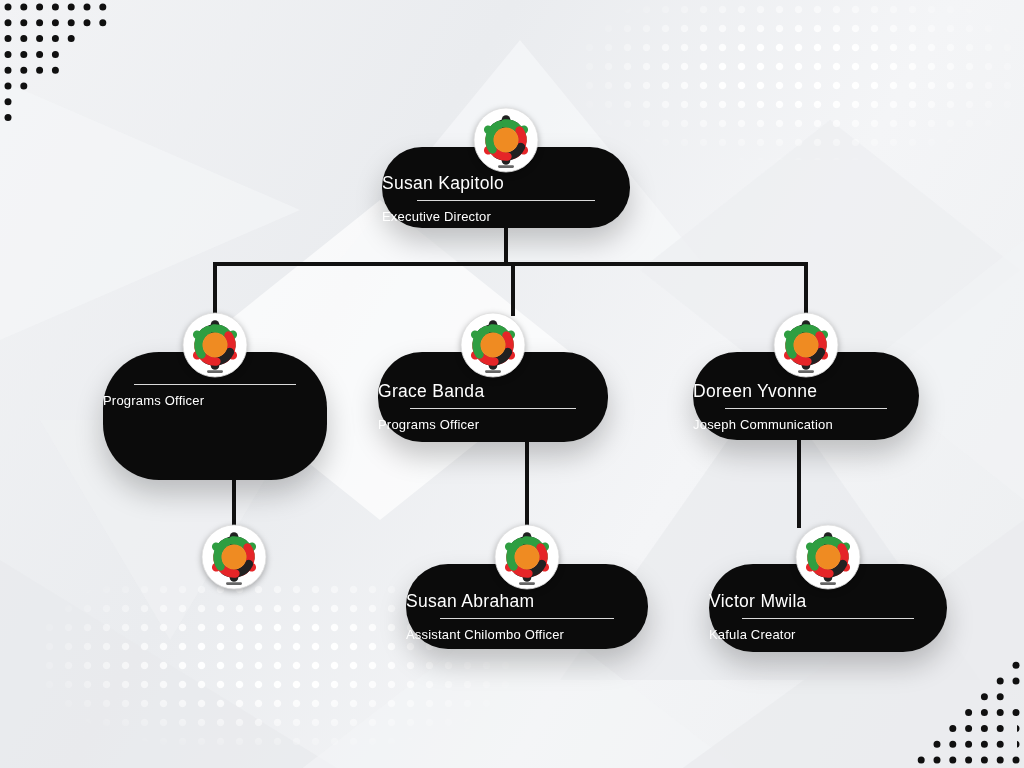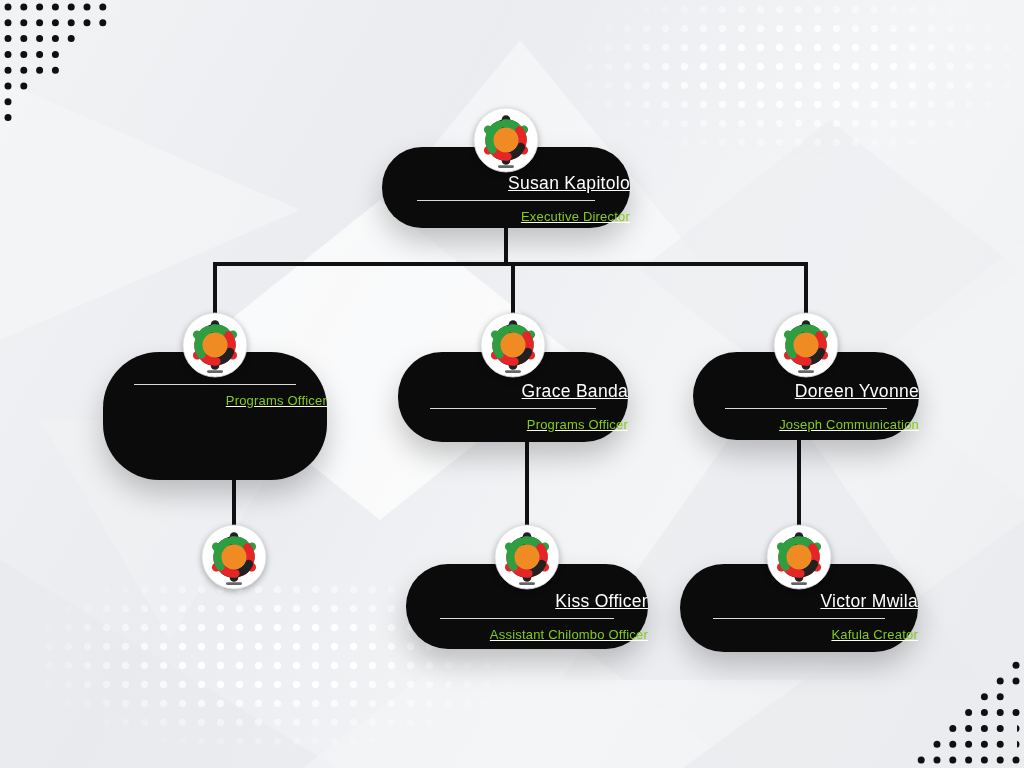--- a/index.html
+++ b/index.html
@@ -21,27 +21,26 @@
   
   .corner{position:absolute;z-index:1;}
   
   .conn{position:absolute;background:#111;z-index:1;}
   
   .node{position:absolute;z-index:2;}
   .logo{display:block;margin:0 auto;width:66px;height:66px;position:relative;z-index:3;
         filter:drop-shadow(0 2px 3px rgba(0,0,0,.3));}
   .card{
     position:relative;z-index:2;margin-top:-26px;background:#0b0b0b;color:#fff;
-    text-align:right;box-sizing:border-box;
+    text-align:left;box-sizing:border-box;
     box-shadow:0 14px 28px rgba(0,0,0,.22);
-    text-decoration:underline;
   }
   .name{font-size:17.5px;font-weight:500;line-height:21px;letter-spacing:.3px;}
   .divider{height:1px;background:rgba(255,255,255,.85);width:72%;margin:6px auto 7px;}
-  .title{font-size:13px;font-weight:400;line-height:18px;letter-spacing:.2px;color:#84cc16;}
+  .title{font-size:13px;font-weight:400;line-height:18px;letter-spacing:.2px;color:#ffffff;}
   .hidden-defs{position:absolute;width:0;height:0;overflow:hidden;}
 </style>
 </head>
 <body>
 
 <div class="screen">
 
   <svg class="hidden-defs" aria-hidden="true">
     <defs>
       <symbol id="org-logo" viewBox="0 0 66 66">
@@ -139,21 +138,21 @@
   <div class="node" style="left:103px;top:312px;width:224px;">
     <svg class="logo" viewBox="0 0 66 66">
         <use href="#org-logo"></use>
       </svg>
     <div class="card" style="height:128px;border-radius:56px;padding-top:26px;">
       <div class="divider"></div>
       <div class="title">Programs Officer</div>
     </div>
   </div>
 
-  <div class="node" style="left:398px;top:312px;width:230px;">
+  <div class="node" style="left:378px;top:312px;width:230px;">
     <svg class="logo" viewBox="0 0 66 66">
         <use href="#org-logo"></use>
       </svg>
     <div class="card" style="height:90px;border-radius:44px;padding-top:29px;">
       <div class="name">Grace Banda</div>
       <div class="divider"></div>
       <div class="title">Programs Officer</div>
     </div>
   </div>
 
@@ -172,27 +171,27 @@
     <svg class="logo" viewBox="0 0 66 66">
         <use href="#org-logo"></use>
       </svg>
   </div>
 
   <div class="node" style="left:406px;top:524px;width:242px;">
     <svg class="logo" viewBox="0 0 66 66">
         <use href="#org-logo"></use>
       </svg>
     <div class="card" style="height:85px;border-radius:42px;padding-top:27px;">
-      <div class="name">Kiss Officer</div>
+      <div class="name">Susan Abraham</div>
       <div class="divider"></div>
       <div class="title">Assistant Chilombo Officer</div>
     </div>
   </div>
 
-  <div class="node" style="left:680px;top:524px;width:238px;">
+  <div class="node" style="left:709px;top:524px;width:238px;">
     <svg class="logo" viewBox="0 0 66 66">
         <use href="#org-logo"></use>
       </svg>
     <div class="card" style="height:88px;border-radius:44px;padding-top:27px;">
       <div class="name">Victor Mwila</div>
       <div class="divider"></div>
       <div class="title">Kafula Creator</div>
     </div>
   </div>
 

